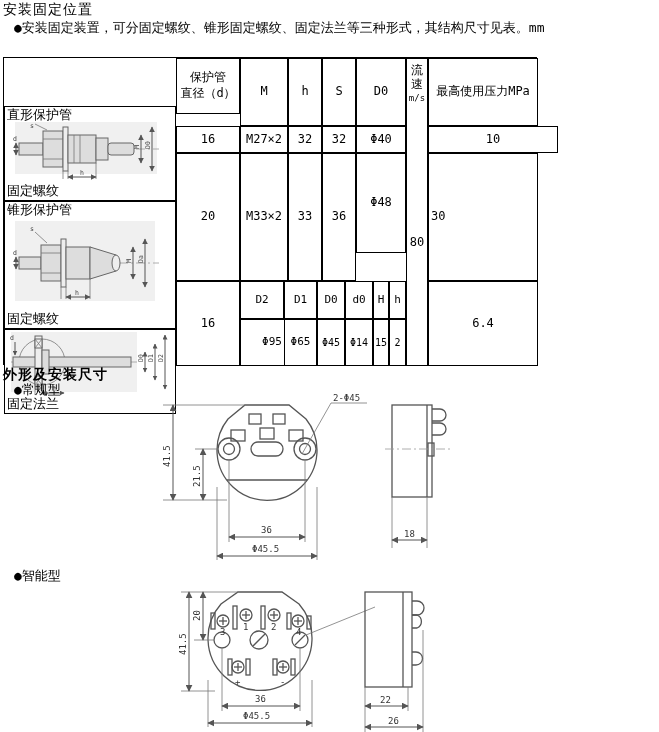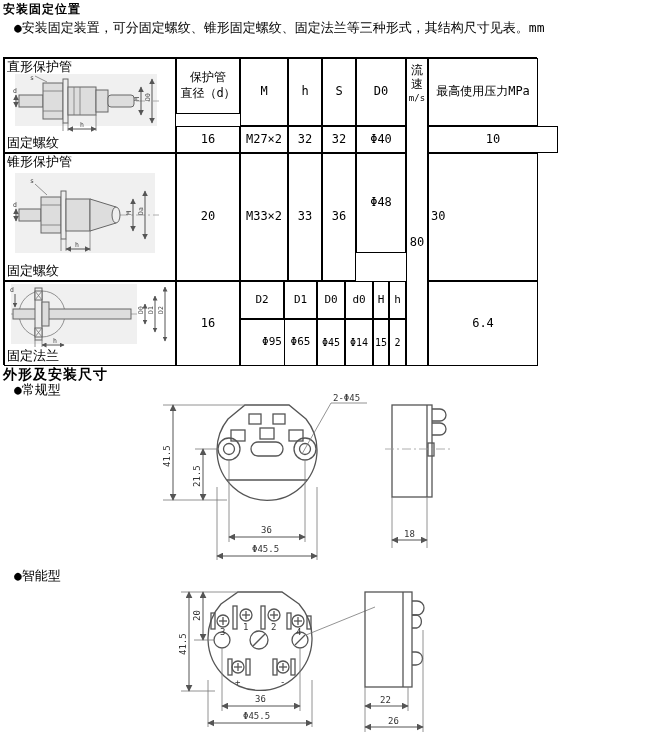--- a/index.html
+++ b/index.html
@@ -1,24 +1,24 @@
 <!DOCTYPE html>
 <html><head>
 <meta charset="utf-8">
 <style>
   html,body{margin:0;padding:0;background:#fff;}
   .page{position:relative;width:659px;height:732px;background:#fff;overflow:hidden;
         font-family:"DejaVu Sans Mono","Liberation Mono",monospace;color:#000;}
   .abs{position:absolute;}
-  .h1{font-size:12px;font-weight:bold;letter-spacing:1px;}
+  .h1{font-size:14px;font-weight:normal;letter-spacing:1px;}
   .intro{font-size:13px;}
   .tbl{position:absolute;left:3px;top:57px;width:534px;height:308px;border:1px solid #000;box-sizing:border-box;}
   .cell{position:absolute;border:1px solid #000;box-sizing:border-box;display:flex;
         align-items:center;justify-content:center;font-size:12px;text-align:center;line-height:1.3;background:#fff;}
-  .dcell{justify-content:flex-start;align-items:flex-start;}
+  .dcell{justify-content:flex-start;align-items:flex-start;margin-top:48px;}
   .tlabel{position:absolute;top:0px;left:2px;font-size:13px;white-space:nowrap;}
   .blabel{position:absolute;bottom:0px;left:2px;font-size:13px;white-space:nowrap;}
   .flowcell{display:block;}
   .flowtxt{margin:5px auto 0 auto;width:14px;font-size:12px;line-height:1.15;text-align:center;}
   .flowunit{font-size:9px;text-align:center;margin-top:1px;}
   .flowval{position:absolute;left:0;right:0;top:176px;text-align:center;font-size:12px;}
   .leftval{justify-content:flex-start;padding-left:2px;}
   .sub{font-size:11px;}
   .subn{font-size:10px;}
   .sec{font-size:14px;font-weight:bold;letter-spacing:1px;}

